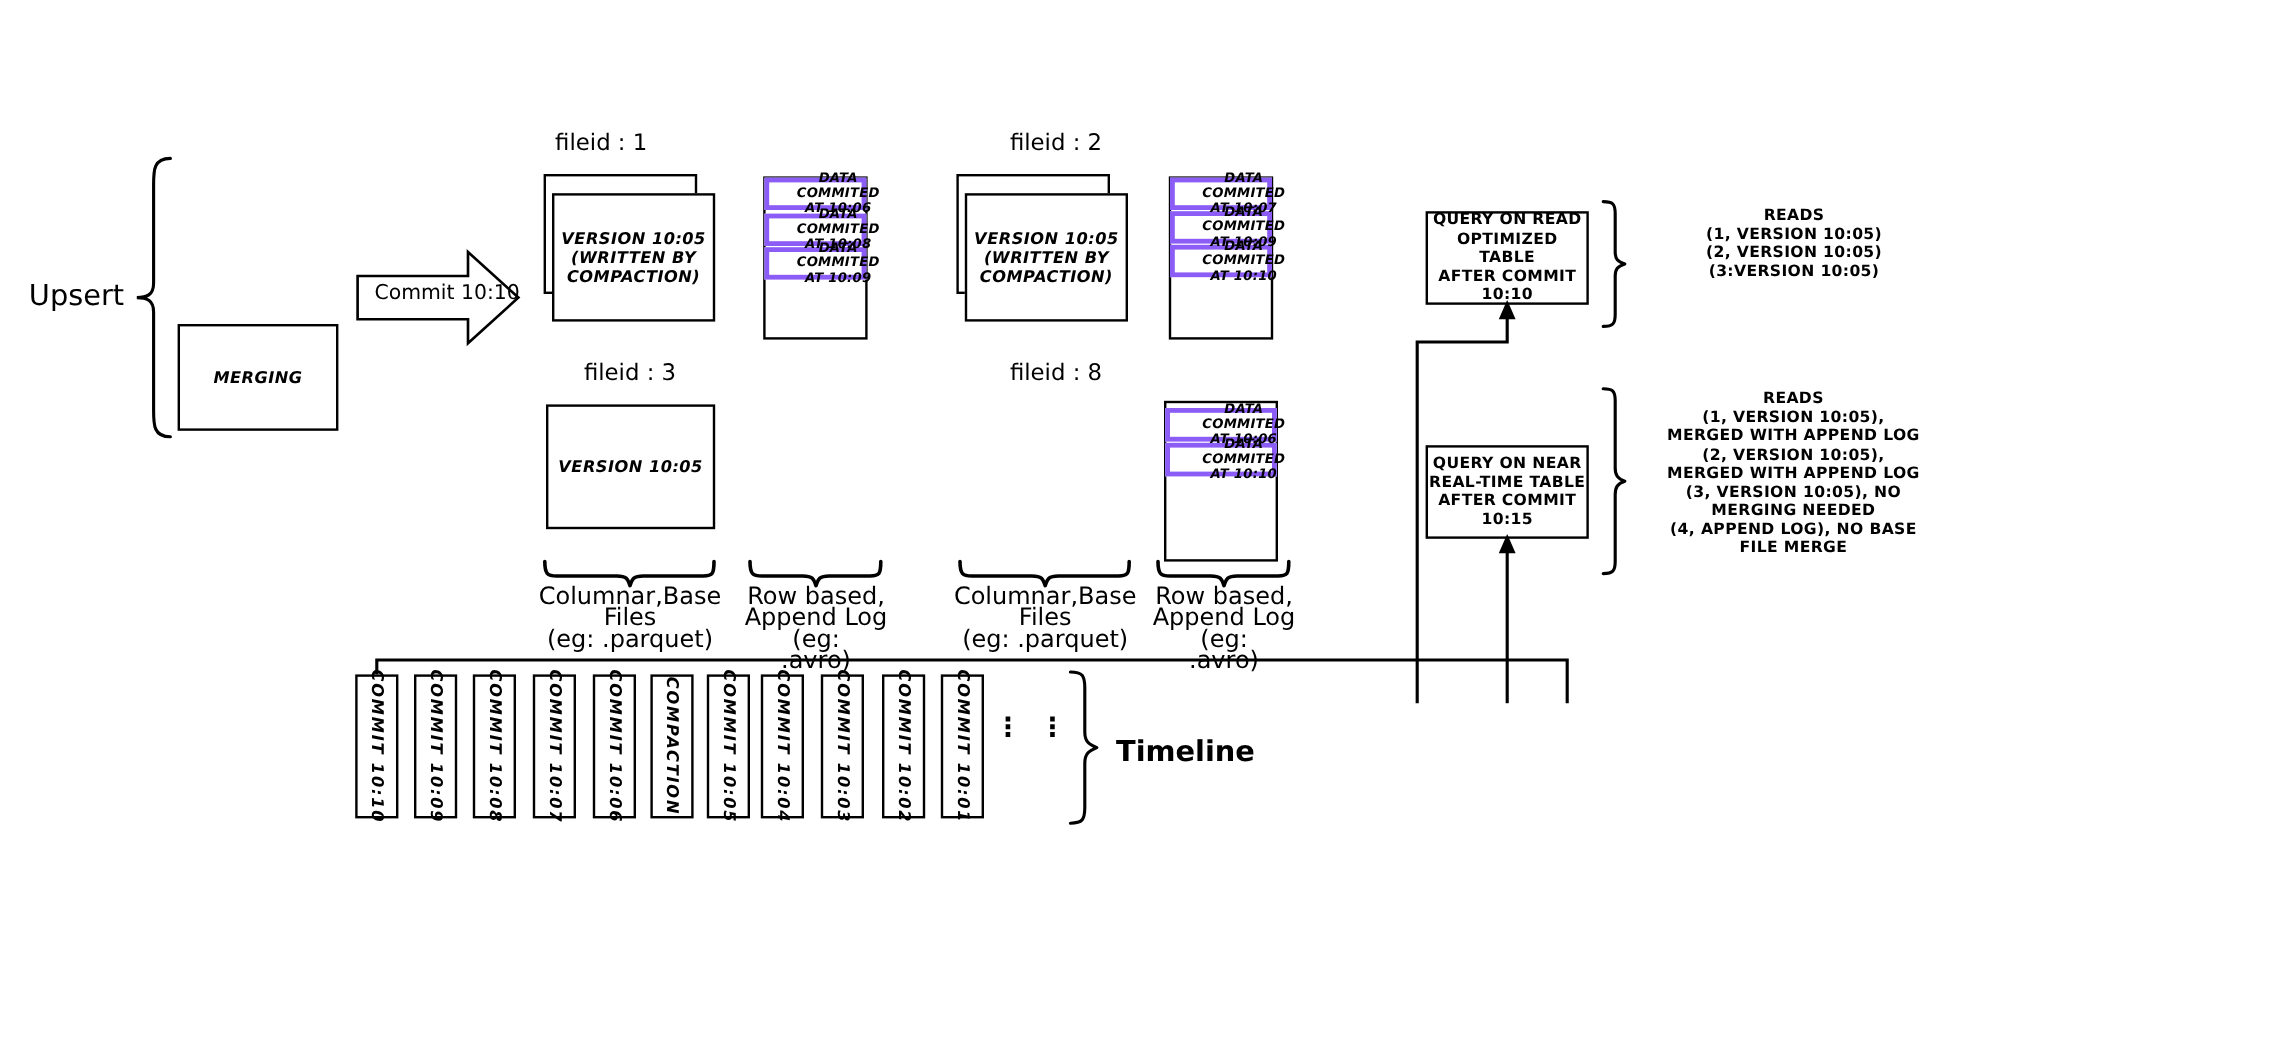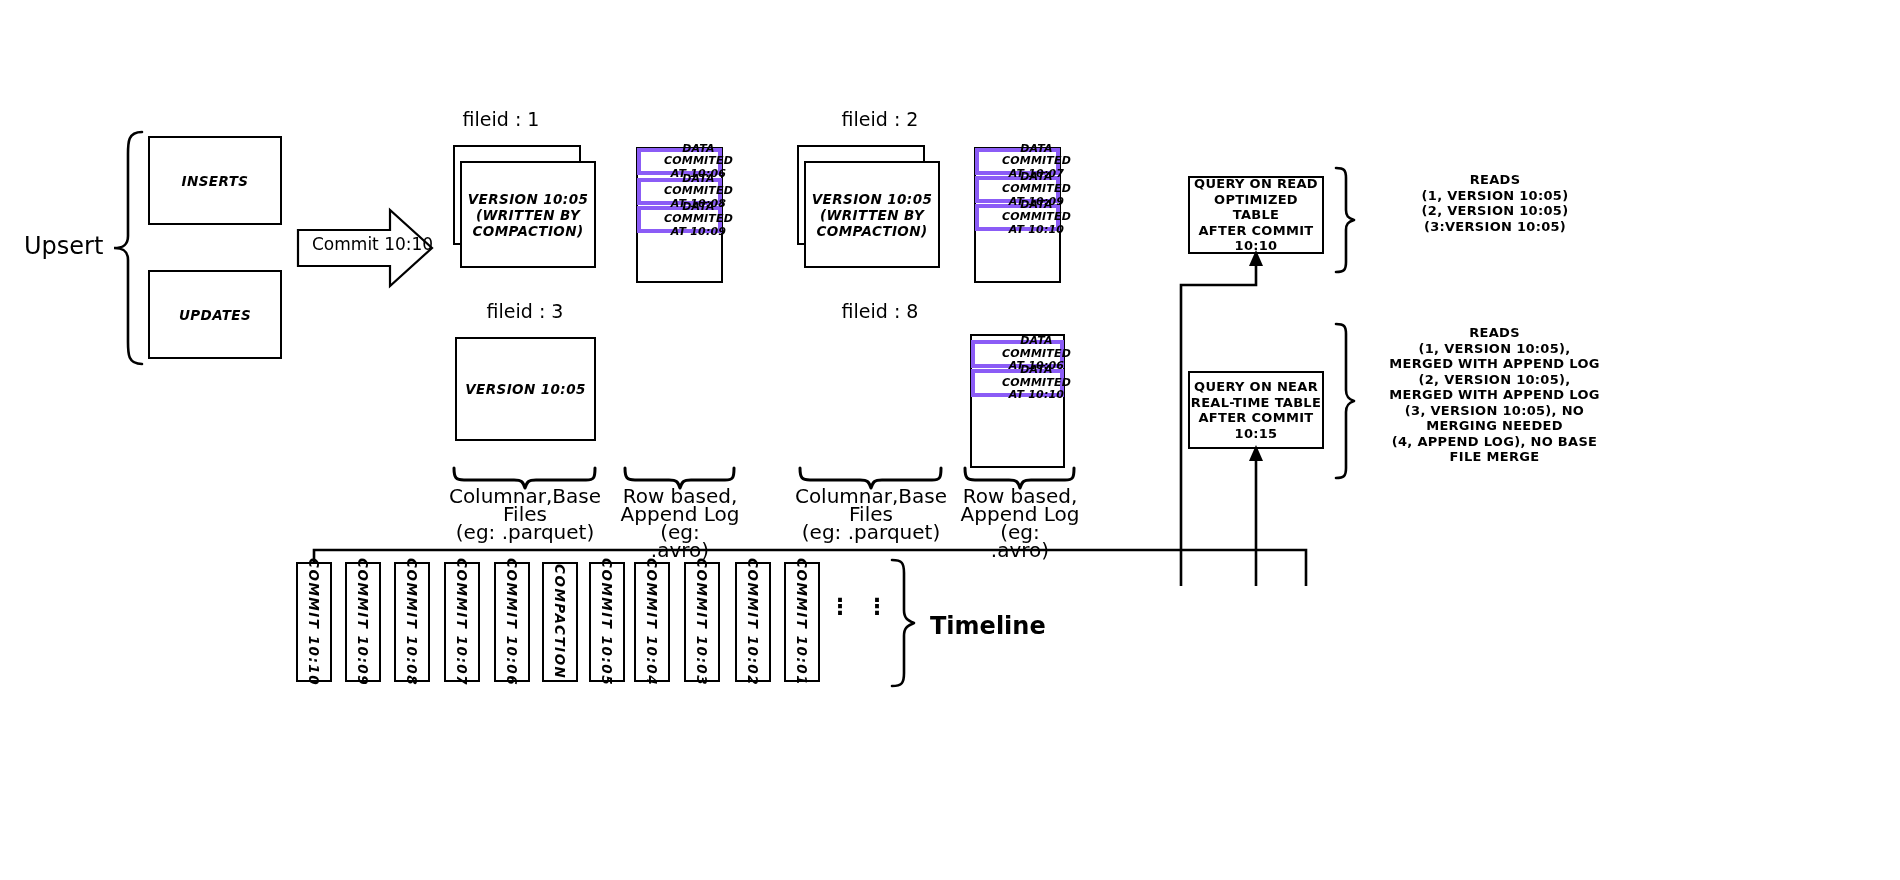--- a/index.html
+++ b/index.html
@@ -50,26 +50,23 @@
 
 <div class="canvas">
 
 
   <div class="abs label-hand" style="left:24px;top:232px;font-size:24px;">Upsert</div>
 
   <svg class="abs" style="left:108px;top:128px;" width="40" height="240">
     <path d="M34 4 C20 4 20 14 20 26 L20 108 C20 118 14 120 6 120 C14 120 20 122 20 132 L20 214 C20 226 20 236 34 236" fill="none" stroke="#000" stroke-width="2.6" stroke-linecap="round"></path>
   </svg>
 
-  <div class="abs box" style="left:148px;top:136px;width:134px;height:89px;">
-    <span class="comic">INSERTS</span>
-  </div>
 
   <div class="abs box" style="left:148px;top:270px;width:134px;height:89px;">
-    <span class="comic">UPDATES</span>
+    <span class="comic">MERGING</span>
   </div>
 
   <svg class="abs" style="left:296px;top:208px;" width="140" height="80">
     <path d="M2 22 L94 22 L94 2 L136 40 L94 78 L94 58 L2 58 Z" fill="#ffffff" stroke="#000" stroke-width="2.2" stroke-linejoin="miter"></path>
   </svg>
   <div class="abs label-hand" style="left:312px;top:234px;font-size:17px;">Commit 10:10</div>
 
   <div class="abs label-hand" style="left:431px;top:108px;width:140px;text-align:center;">fileid : 1</div>
 
   <div class="abs sheet-back" style="left:453px;top:145px;width:128px;height:100px;"></div>

